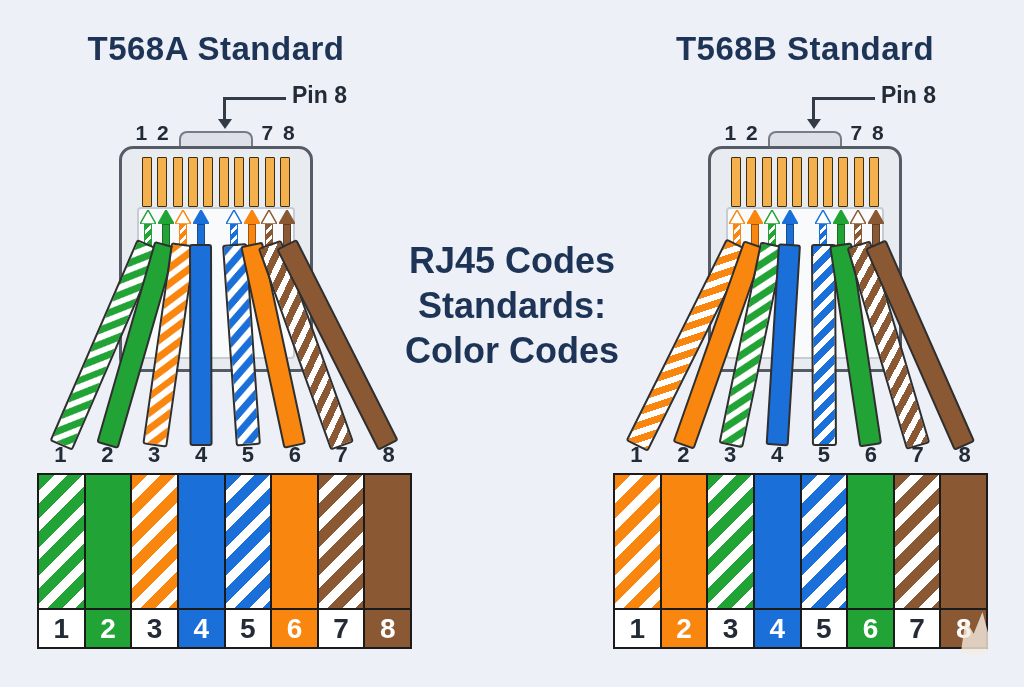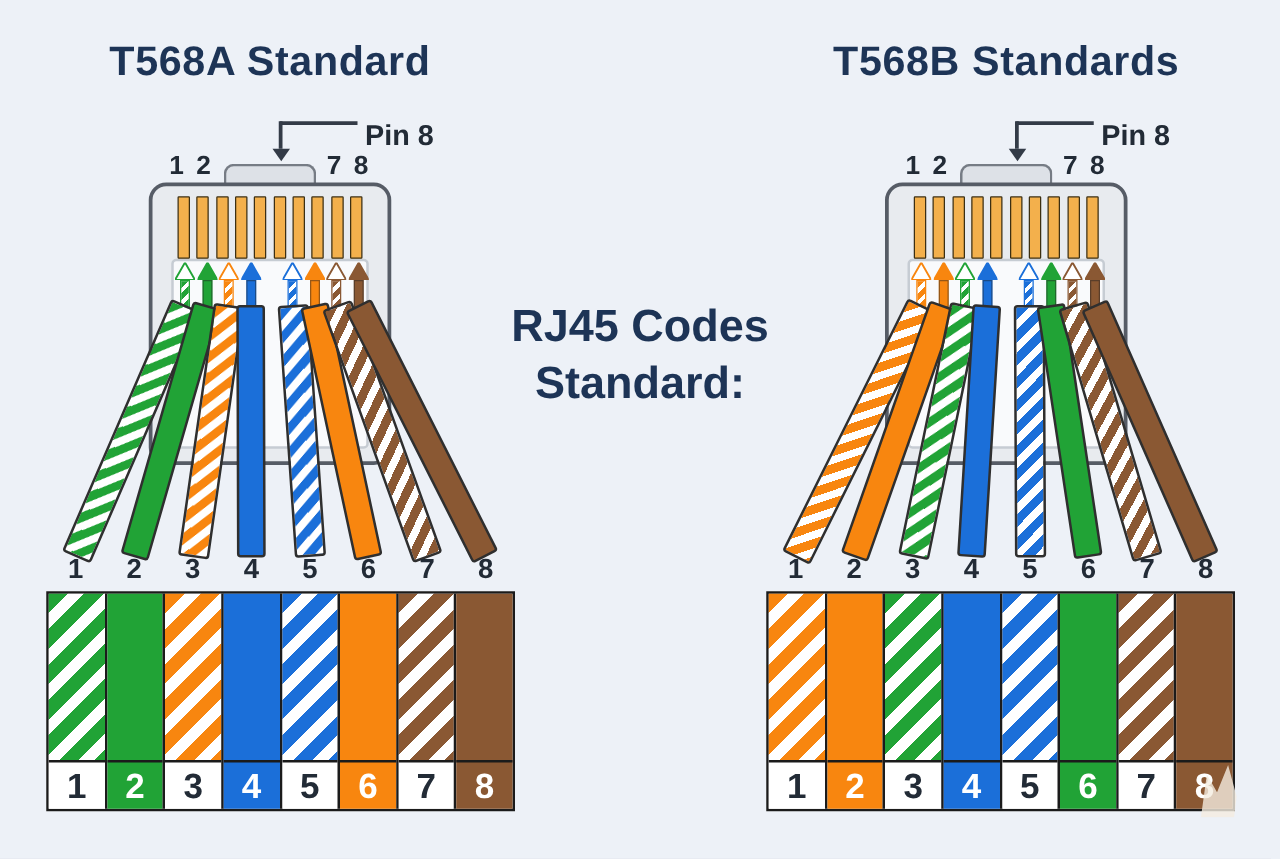--- a/index.html
+++ b/index.html
@@ -8,21 +8,21 @@
     background:var(--bg,#edf1f7);
     font-family:"Liberation Sans",sans-serif;
   }
   .diagram-title{
     position:absolute;top:30px;width:400px;text-align:center;
     font-size:33px;font-weight:bold;color:var(--navy,#1d3456);letter-spacing:.5px;
   }
   #title-a{left:16px}
   #title-b{left:605px}
   .callout-label{
-    position:absolute;top:95px;font-size:23px;font-weight:bold;color:var(--ink,#222b36);
+    position:absolute;top:82px;font-size:23px;font-weight:bold;color:var(--ink,#222b36);
   }
   #callout-label-a{left:292px}
   #callout-label-b{left:881px}
   .pins-label{
     position:absolute;top:121px;width:62px;text-align:center;
     font-size:21px;font-weight:bold;color:var(--ink,#222b36);letter-spacing:2px;
   }
   #pins-left-a{left:122px}  #pins-right-a{left:248px}
   #pins-left-b{left:711px}  #pins-right-b{left:837px}
   .center-text{
@@ -54,33 +54,34 @@
     background:rgba(244,236,224,.8);
     clip-path:polygon(8% 100%,22% 18%,46% 52%,72% 0,92% 60%,86% 100%);
   }
 </style>
 </head>
 <body>
 
 <div id="page">
 
   <div class="diagram-title" id="title-a">T568A Standard</div>
-  <div class="diagram-title" id="title-b">T568B Standards</div>
+  <div class="diagram-title" id="title-b">T568B Standard</div>
 
   <div class="callout-label" id="callout-label-a">Pin 8</div>
   <div class="callout-label" id="callout-label-b">Pin 8</div>
 
   <div class="pins-label" id="pins-left-a">1 2</div>
   <div class="pins-label" id="pins-right-a">7 8</div>
   <div class="pins-label" id="pins-left-b">1 2</div>
   <div class="pins-label" id="pins-right-b">7 8</div>
 
   <div class="center-text">
     <div>RJ45 Codes</div>
-    <div>Standard:</div>
+    <div>Standards:</div>
+    <div>Color Codes</div>
   </div>
 
   <div id="diagram-a">
       <div style="position: absolute; left: 224px; top: 97px; width: 62px; height: 3px; background: rgb(51, 59, 71);"></div>
       <div style="position: absolute; left: 223px; top: 97px; width: 3px; height: 22px; background: rgb(51, 59, 71);"></div>
       <div class="callout-head" style="position: absolute; left: 217.5px; top: 119px;"></div>
       <div class="conn-tab" style="position: absolute; left: 179px; top: 131px; width: 74px; height: 19px;"></div>
       <div class="conn-body" style="position: absolute; left: 119px; top: 146px; width: 194px; height: 226px;"></div>
       <div class="conn-window" style="position: absolute; left: 137px; top: 207px; width: 158px; height: 152px;"></div>
       <div class="pin" style="position: absolute; left: 142px; top: 157px; width: 10px; height: 50px;"></div>

